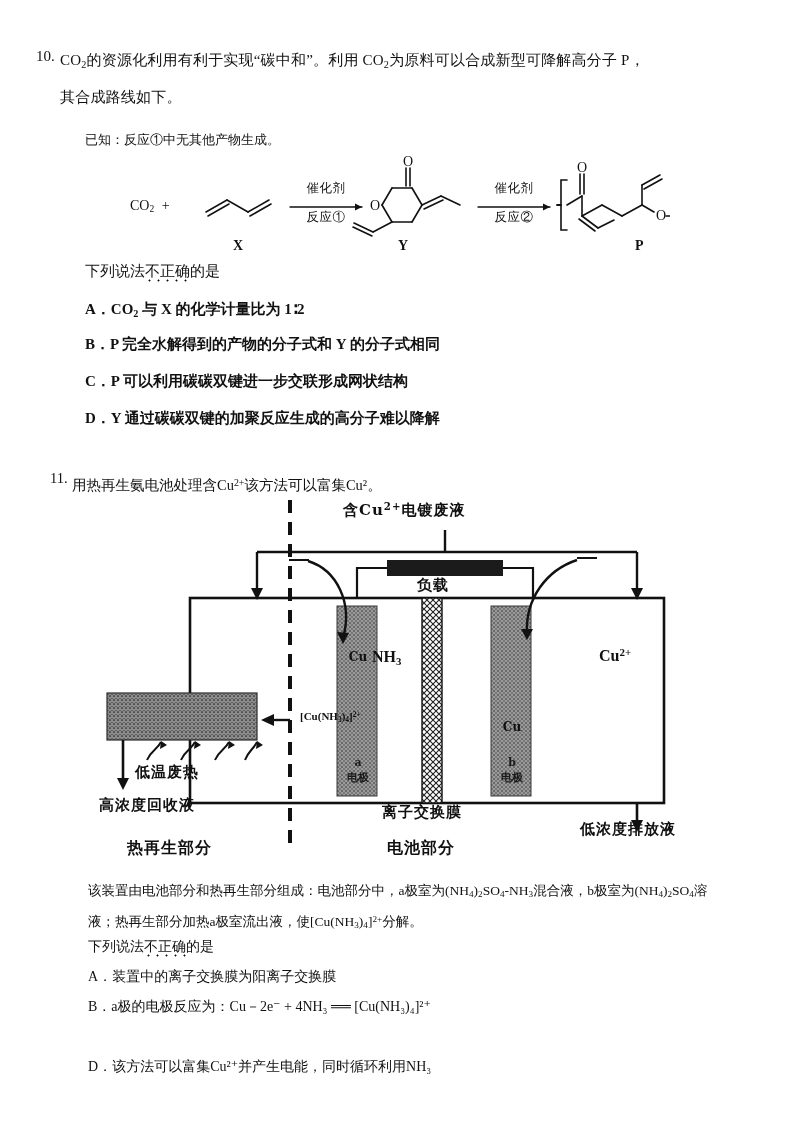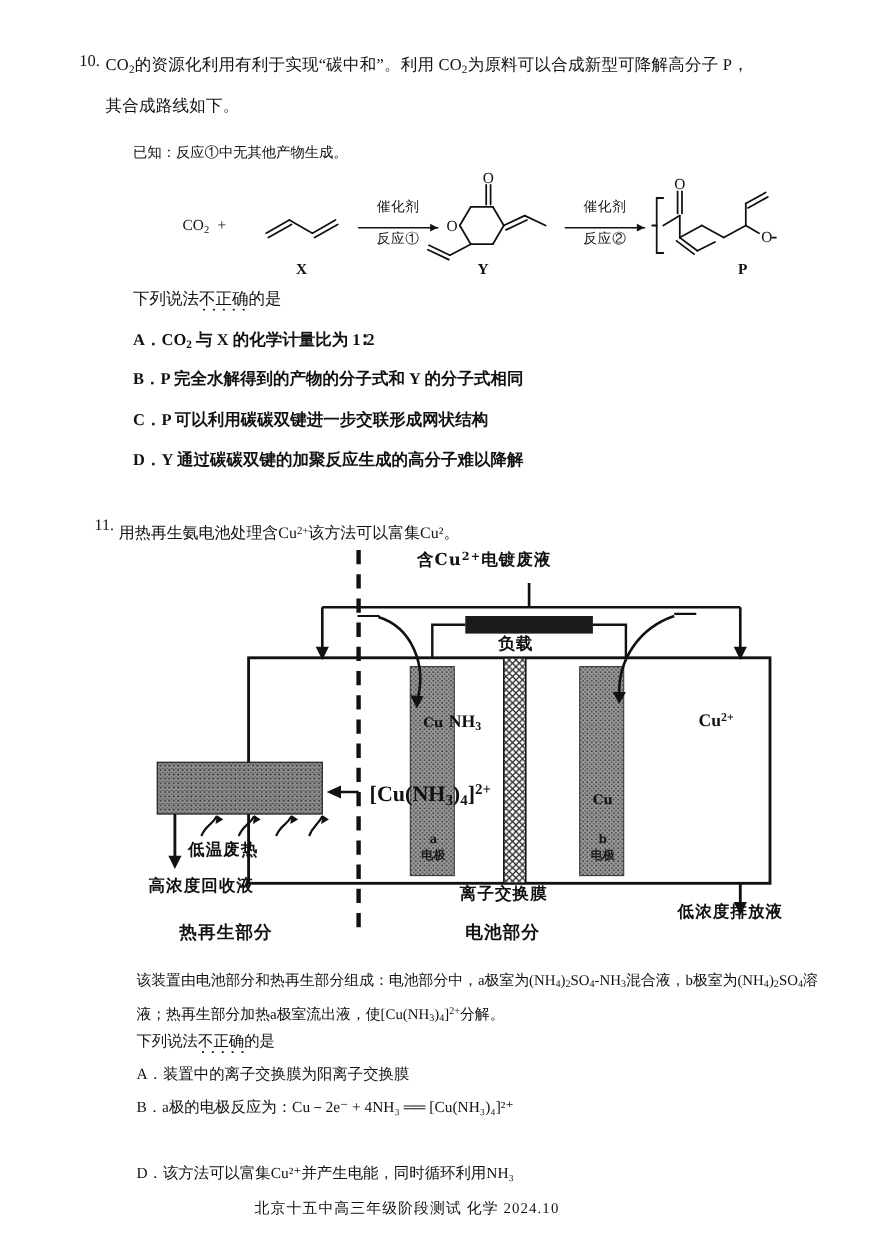--- a/index.html
+++ b/index.html
@@ -13,21 +13,20 @@
     position: relative;
     font-family: "Liberation Serif", "DejaVu Serif", serif;
     color: #111;
     overflow: hidden;
   }
   .page {
     position: absolute;
     inset: 0;
     width: 668px;
     height: 1124px;
-    margin-left: 36px;
   }
 
   
   .q-num {
     position: absolute;
     font-size: 15px;
     line-height: 1.15;
   }
   .stem {
     position: absolute;
@@ -370,21 +369,21 @@
     <div class="dlabel" style="left:258px; top:2px; font-size:15px;">
       <span>含Cu</span><sup>2+</sup><span>电镀废液</span>
     </div>
 
     <div class="dlabel" style="left:332px; top:78px; font-size:15px;">负载</div>
 
     <div class="dlabel-sm" style="left:287px; top:150px; font-size:16px; font-family:'Liberation Serif',serif;">
       <span>NH</span><sub>3</sub>
     </div>
 
-    <div class="dlabel-sm" style="left:215px; top:212px; font-size:20px; font-family:'Liberation Serif',serif;">
+    <div class="dlabel-sm" style="left:215px; top:212px; font-size:11px; font-family:'Liberation Serif',serif;">
       <span>[Cu(NH</span><sub>3</sub><span>)</span><sub>4</sub><span>]</span><sup>2+</sup>
     </div>
 
     <div class="dlabel-sm" style="left:514px; top:148px; font-size:16px; font-family:'Liberation Serif',serif;">
       <span>Cu</span><sup>2+</sup>
     </div>
 
     <div class="elec-text" style="left:253px; top:152px; width:40px; font-size:12px; color:#111;">Cu</div>
     <div class="elec-text" style="left:407px; top:222px; width:40px; font-size:12px; color:#111;">Cu</div>
 
@@ -414,15 +413,14 @@
   <div class="opt-b" style="left:88px; top:968px;">
     <span>A．</span><span>装置中的离子交换膜为阳离子交换膜</span>
   </div>
   <div class="opt-b" style="left:88px; top:998px;">
     <span>B．</span><span>a极的电极反应为：Cu－2e⁻ + 4NH₃ ══ [Cu(NH₃)₄]²⁺</span>
   </div>
   <div class="opt-b" style="left:88px; top:1058px;">
     <span>D．</span><span>该方法可以富集Cu²⁺并产生电能，同时循环利用NH₃</span>
   </div>
 
-  <div class="footer" style="top:1090px;">北京十五中高三年级阶段测试   化学   2024.10</div>
 
 </div>
 
 </body></html>

